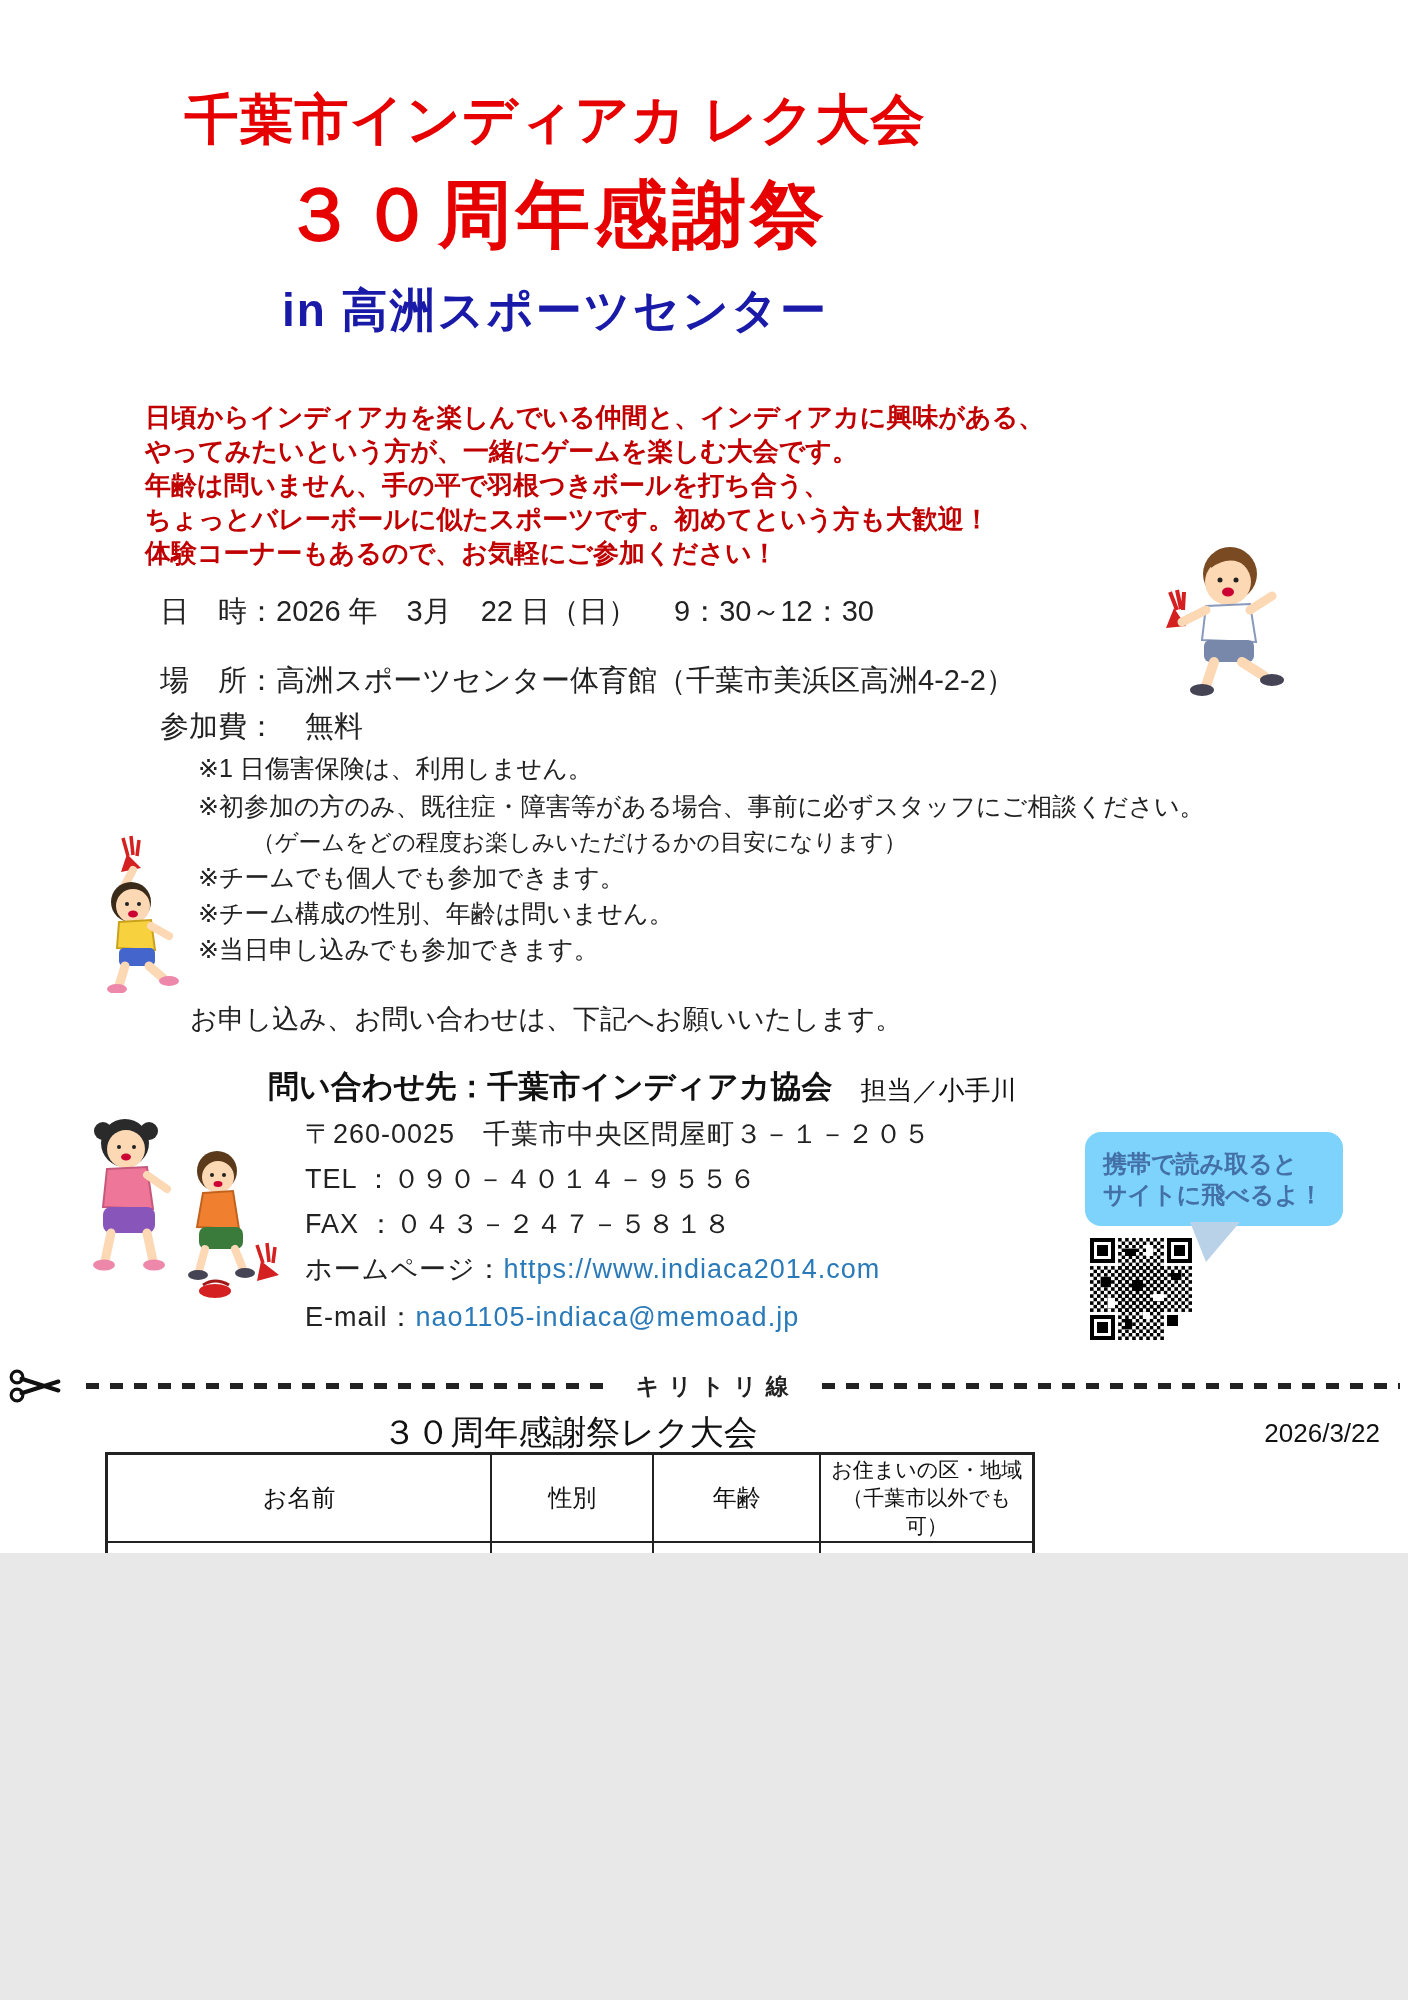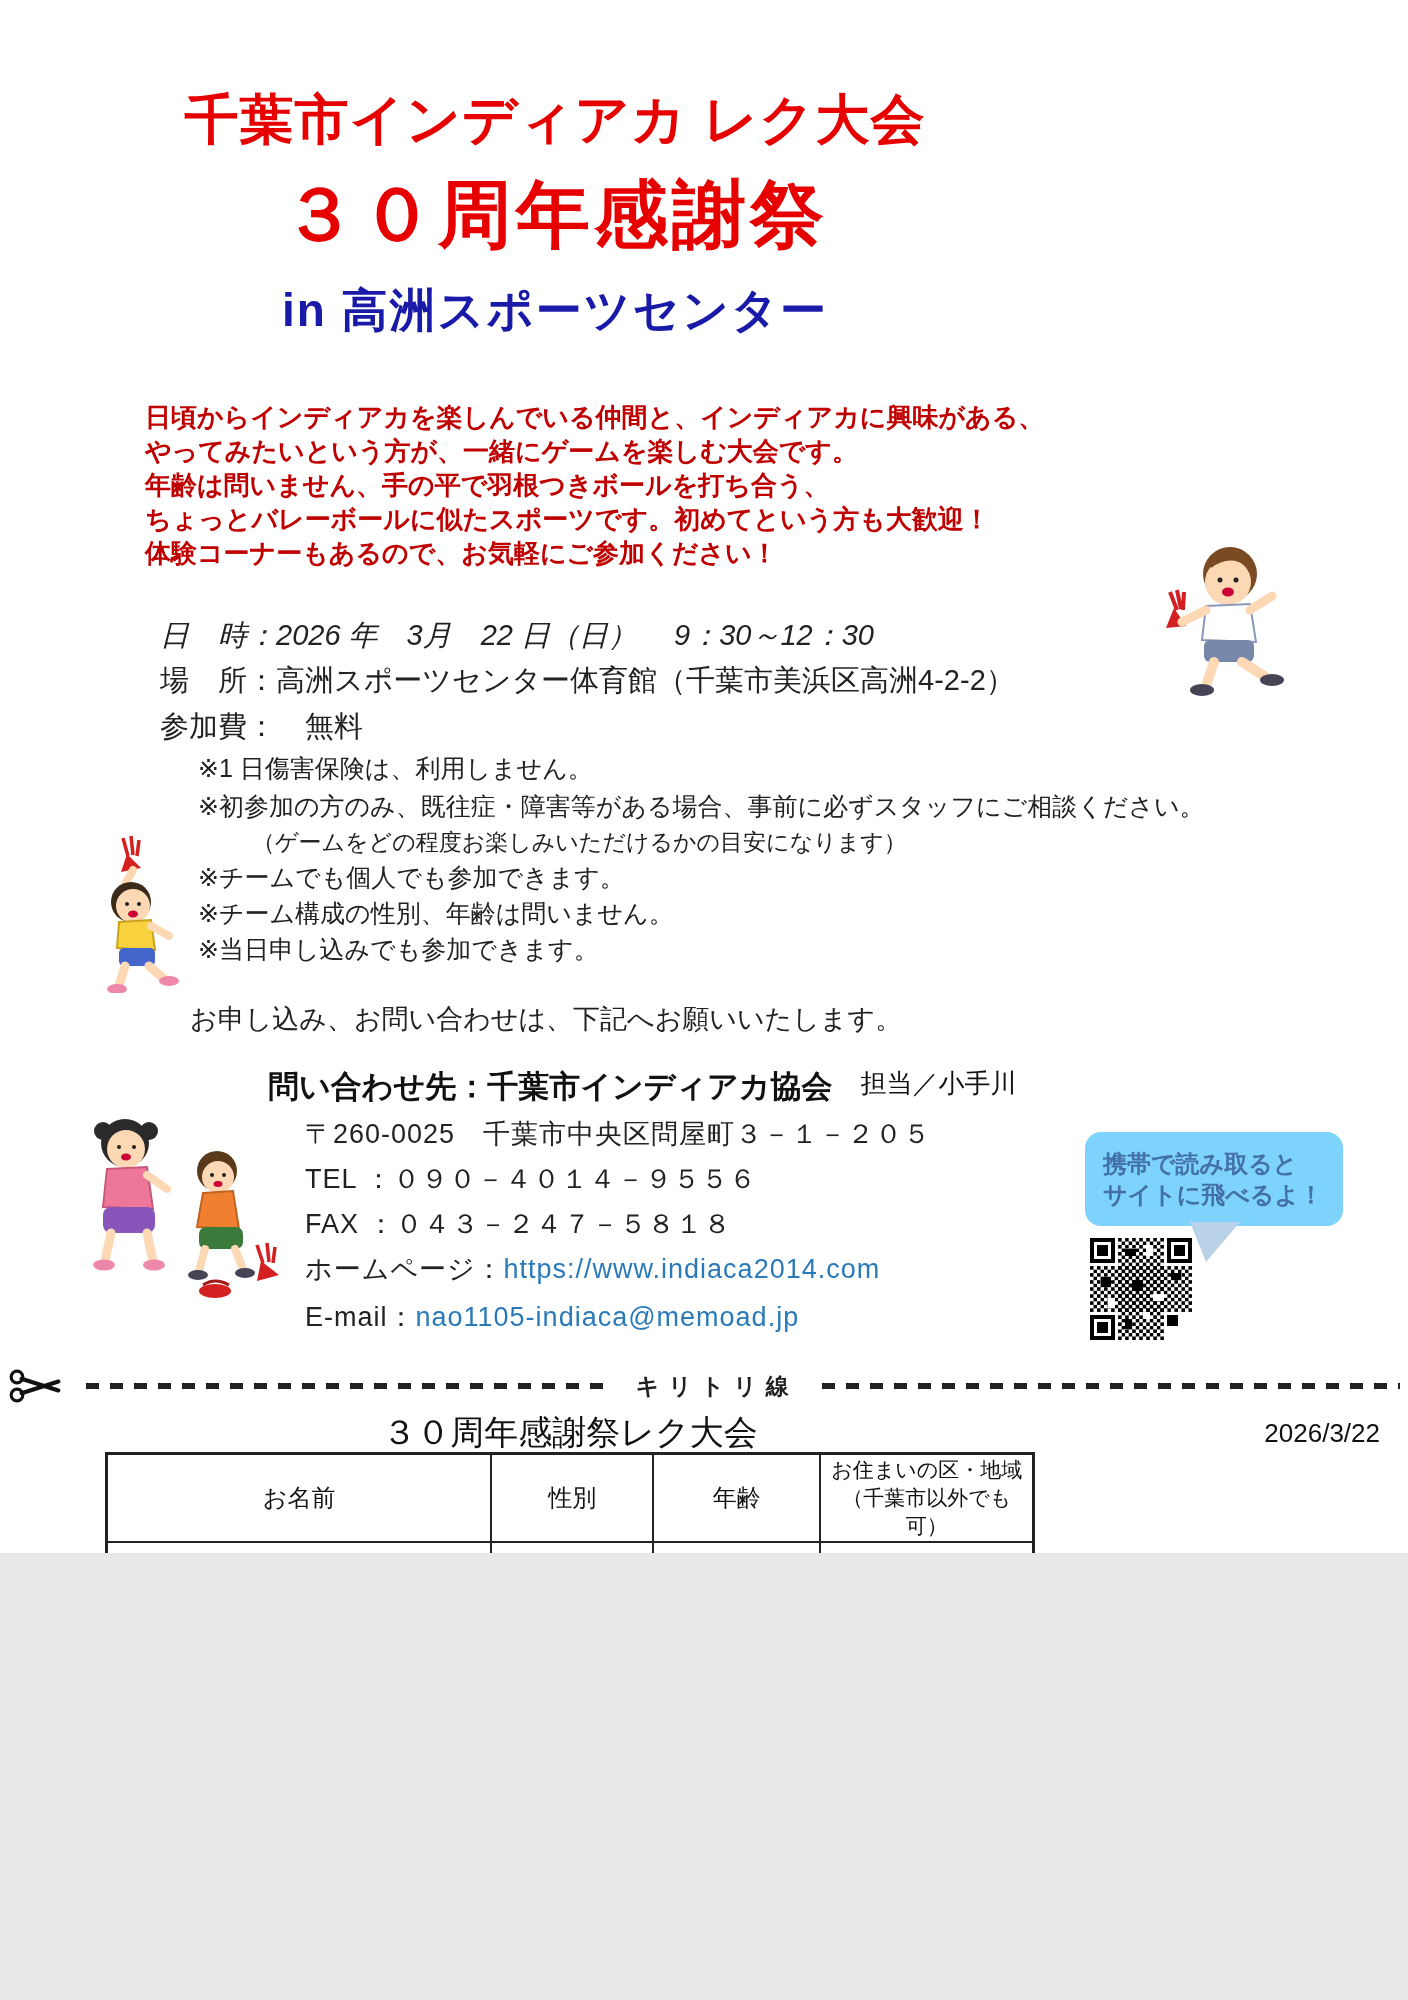--- a/index.html
+++ b/index.html
@@ -15,29 +15,29 @@
   .title-wrap { left:75px; width:960px; text-align:center; }
   .title1 { top:84px;  font-size:54px; font-weight:900; color:#e60000; letter-spacing:1px; }
   .title2 { top:166px; font-size:74px; font-weight:900; color:#e60000; letter-spacing:4px; }
   .title3 { top:280px; font-size:46px; font-weight:900; color:#1a1aa8; letter-spacing:2px; }
 
   
   .intro { left:145px; top:400px; color:#c00000; font-weight:bold; font-size:26px; line-height:34px; }
 
   
   .detail-line { left:160px; font-size:29px; color:#222; }
-  .d1 { top:616px;font-style:italic; } .d2 { top:661px; } .d3 { top:707px; }
+  .d1 { top:592px; } .d2 { top:661px; } .d3 { top:707px; }
   .note { left:198px; font-size:25px; color:#222; }
   .n1 { top:752px; } .n2 { top:790px; }
   .n2b{ top:827px; left:252px; font-size:23px; }
   .n3 { top:861px; } .n4 { top:897px; } .n5 { top:933px; }
   .apply-line { left:190px; top:1001px; font-size:27px; color:#222; }
 
   
-  .contact-heading { left:268px; top:1066px; display:flex; align-items:flex-start; gap:28px; }
+  .contact-heading { left:268px; top:1066px; display:flex; align-items:flex-end; gap:28px; }
   .contact-heading .big   { font-size:31px; font-weight:bold; color:#111; }
   .contact-heading .small { font-size:26px; color:#111; }
   .c-line { left:305px; font-size:27px; color:#222; letter-spacing:1px; }
   .c1 { top:1116px; } .c2 { top:1161px; } .c3 { top:1206px; }
   .c4 { top:1251px; } .c5 { top:1299px; }
   .link { color:#2a7ab9; cursor:pointer;margin-top:24px; }
 
   
   .bubble {
     left:1085px; top:1132px; width:258px; height:94px;

